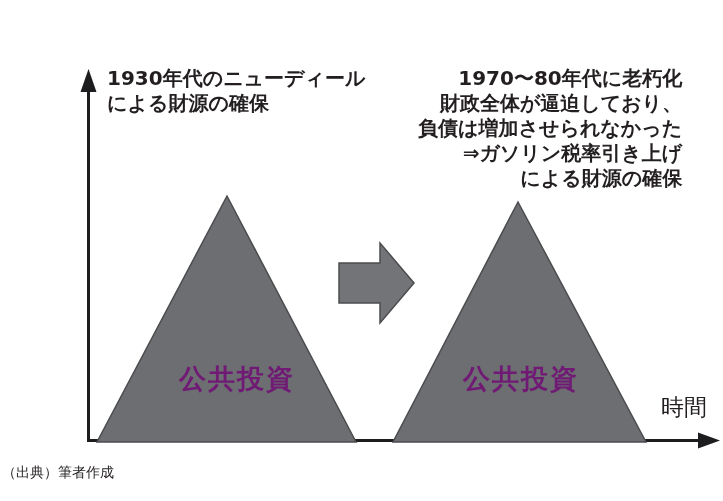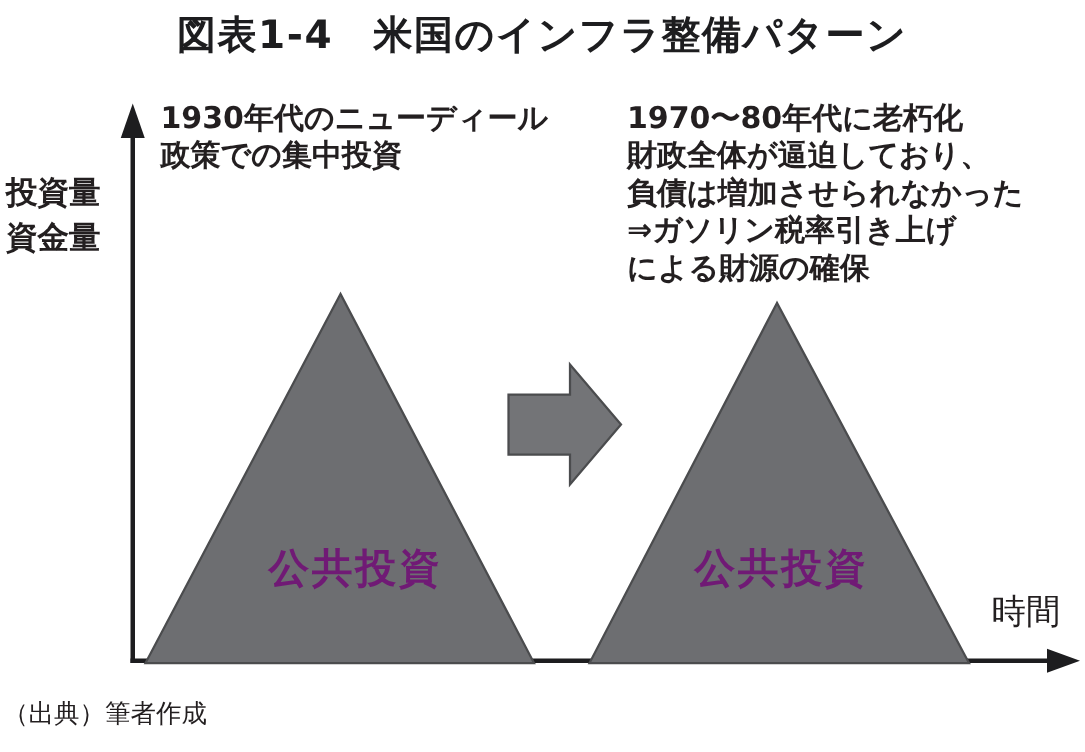--- a/index.html
+++ b/index.html
@@ -62,69 +62,67 @@
     font-size: 20px;
     line-height: 25px;
     font-weight: 600;
   }
   .annotation-right {
     left: 418px;
     top: 66px;
     font-size: 20px;
     line-height: 25px;
     font-weight: 600;
+    text-align: right;
   }
   .triangle-label {
     position: absolute;
     transform: translate(-50%, -50%);
     color: #701a75;
     font-size: 27px;
     font-weight: 700;
     letter-spacing: 2px;
     white-space: nowrap;
   }
   .triangle-label.left  { left: 237px; top: 379px; }
   .triangle-label.right { left: 521px; top: 379px; }
   .source-note {
     left: 2px;
     top: 464px;
-    font-size: 17px;
+    font-size: 14px;
     font-weight: 500;
     white-space: nowrap;
   }
 </style>
 </head>
 <body>
 
 <div class="figure">
 
-  <h1 class="figure-title">図表1-4　米国のインフラ整備パターン</h1>
 
   <svg class="diagram-canvas" width="723" height="501" viewBox="0 0 723 501">
 
     <line x1="88.5" y1="86" x2="88.5" y2="442" stroke="#1d1d1f" stroke-width="3"></line>
     <polygon points="88.5,69 80.5,92 96.5,92" fill="#1d1d1f"></polygon>
 
     <line x1="87" y1="440.5" x2="703" y2="440.5" stroke="#1d1d1f" stroke-width="3"></line>
     <polygon points="720,440.5 698,432.5 698,448.5" fill="#1d1d1f"></polygon>
 
     <polygon points="227,196 97,442 356,442" fill="#6d6e71" stroke="#4b4c4e" stroke-width="1.5"></polygon>
 
     <polygon points="518,202 393,442 646,442" fill="#6d6e71" stroke="#4b4c4e" stroke-width="1.5"></polygon>
 
     <path d="M339,263 L380,263 L380,243 L414,283 L380,323 L380,303 L339,303 Z" fill="#737477" stroke="#4b4c4e" stroke-width="1.5"></path>
   </svg>
 
-  <div class="txt y-axis-label">投資量
-資金量</div>
 
   <div class="txt x-axis-label">時間</div>
 
   <div class="txt annotation-left">1930年代のニューディール
-政策での集中投資</div>
+による財源の確保</div>
 
   <div class="txt annotation-right">1970〜80年代に老朽化
 財政全体が逼迫しており、
 負債は増加させられなかった
 ⇒ガソリン税率引き上げ
 による財源の確保</div>
 
   <div class="triangle-label left">公共投資</div>
 
   <div class="triangle-label right">公共投資</div>

